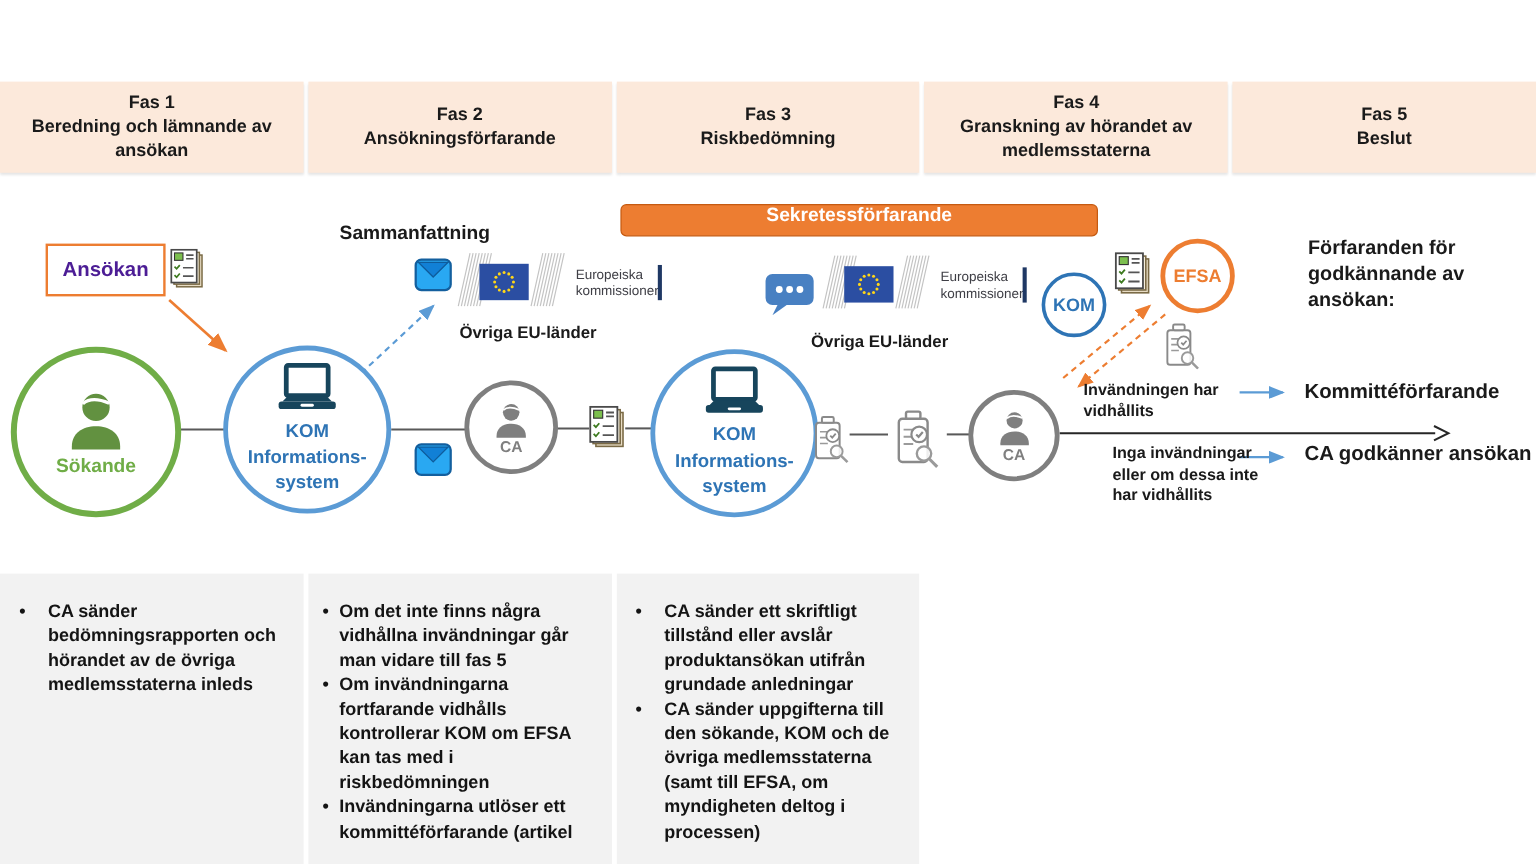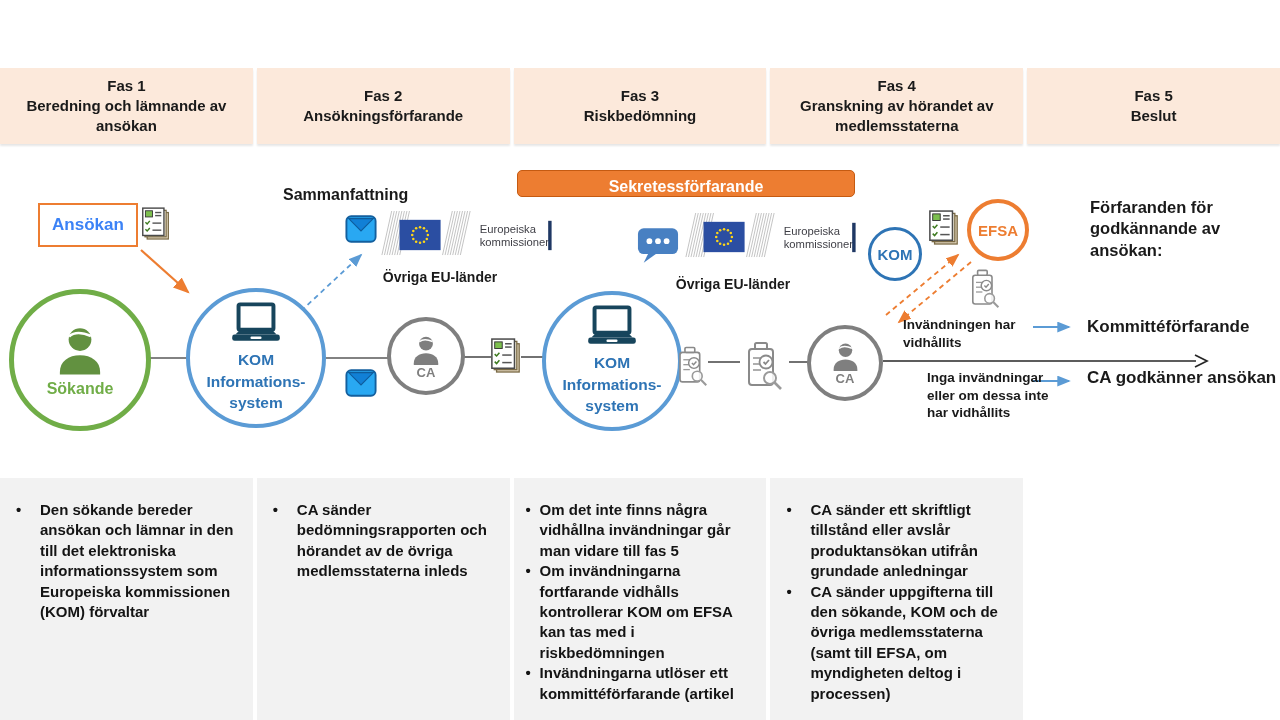--- a/index.html
+++ b/index.html
@@ -53,28 +53,28 @@
   .kom-sys-circle .clabel { font-size:15.5px; font-weight:bold; line-height:1.4; margin-top:1px; }
   .ca-circle { border:4px solid #7F7F7F; color:#7F7F7F; }
   .ca-1 { left:387px; top:317px; width:78px; height:78px; }
   .ca-2 { left:807px; top:325px; width:76px; height:76px; }
   .ca-circle .clabel { font-size:13px; font-weight:bold; margin-top:-2px; }
   .kom-badge { left:868px; top:227px; width:54px; height:54px; border:3px solid #2E74B5; color:#2E74B5; font-size:15px; font-weight:bold; }
   .efsa-circle { left:967px; top:199px; width:62px; height:62px; border:4px solid #ED7D31; color:#ED7D31; font-size:15px; font-weight:bold; }
 
   .ansokan-box {
     left:38px; top:203px; width:100px; height:44px; border:2px solid #ED7D31;
-    color:#3b82f6; font-size:17px; font-weight:bold; background:#fff;
+    color:#4c1d95; font-size:17px; font-weight:bold; background:#fff;
     display:flex; align-items:center; justify-content:center;
   }
   .summary-label { left:283px; top:186px; font-size:16px; font-weight:bold; }
   .banner {
-    left:517px; top:170px; width:338px; height:27px; background:#ED7D31;
+    left:517px; top:170px; width:398px; height:27px; background:#ED7D31;
     border:1px solid #C55A11; border-radius:5px; color:#fff; font-size:16px; font-weight:bold;
-    display:flex; align-items:flex-end; justify-content:center;
+    display:flex; align-items:flex-start; justify-content:center;
   }
   .ovriga-label { font-size:14px; font-weight:bold; width:130px; text-align:center; }
   .ovriga-1 { left:375px; top:269px; }
   .ovriga-2 { left:668px; top:276px; }
 
   .approval-label { left:1090px; top:197px; width:142px; font-size:16.5px; font-weight:bold; line-height:1.3; }
   .small-note { font-size:13.5px; font-weight:bold; line-height:1.3; }
   .objection-label { left:903px; top:316px; width:128px; }
   .no-objection-label { left:903px; top:369px; width:122px;margin-left:24px; }
   .result-label { font-size:17px; font-weight:bold; }
@@ -394,25 +394,20 @@
 
 <div class="dg approval-label">Förfaranden för godkännande av ansökan:</div>
 <div class="dg small-note objection-label">Invändningen har vidhållits</div>
 <div class="dg result-label committee-label">Kommittéförfarande</div>
 <div class="dg small-note no-objection-label">Inga invändningar eller om dessa inte har vidhållits</div>
 <div class="dg result-label approve-label">CA godkänner ansökan</div>
 
 <div class="phase-panels">
   <div class="panel wide-indent">
     <ul>
-      <li>Den sökande bereder ansökan och lämnar in den till det elektroniska informationssystem som Europeiska kommissionen (KOM) förvaltar</li>
-    </ul>
-  </div>
-  <div class="panel wide-indent">
-    <ul>
       <li>CA sänder bedömningsrapporten och hörandet av de övriga medlemsstaterna inleds</li>
     </ul>
   </div>
   <div class="panel narrow-indent">
     <ul>
       <li>Om det inte finns några vidhållna invändningar går man vidare till fas 5</li>
       <li>Om invändningarna fortfarande vidhålls kontrollerar KOM om EFSA kan tas med i riskbedömningen</li>
       <li>Invändningarna utlöser ett kommittéförfarande (artikel</li>
     </ul>
   </div>

